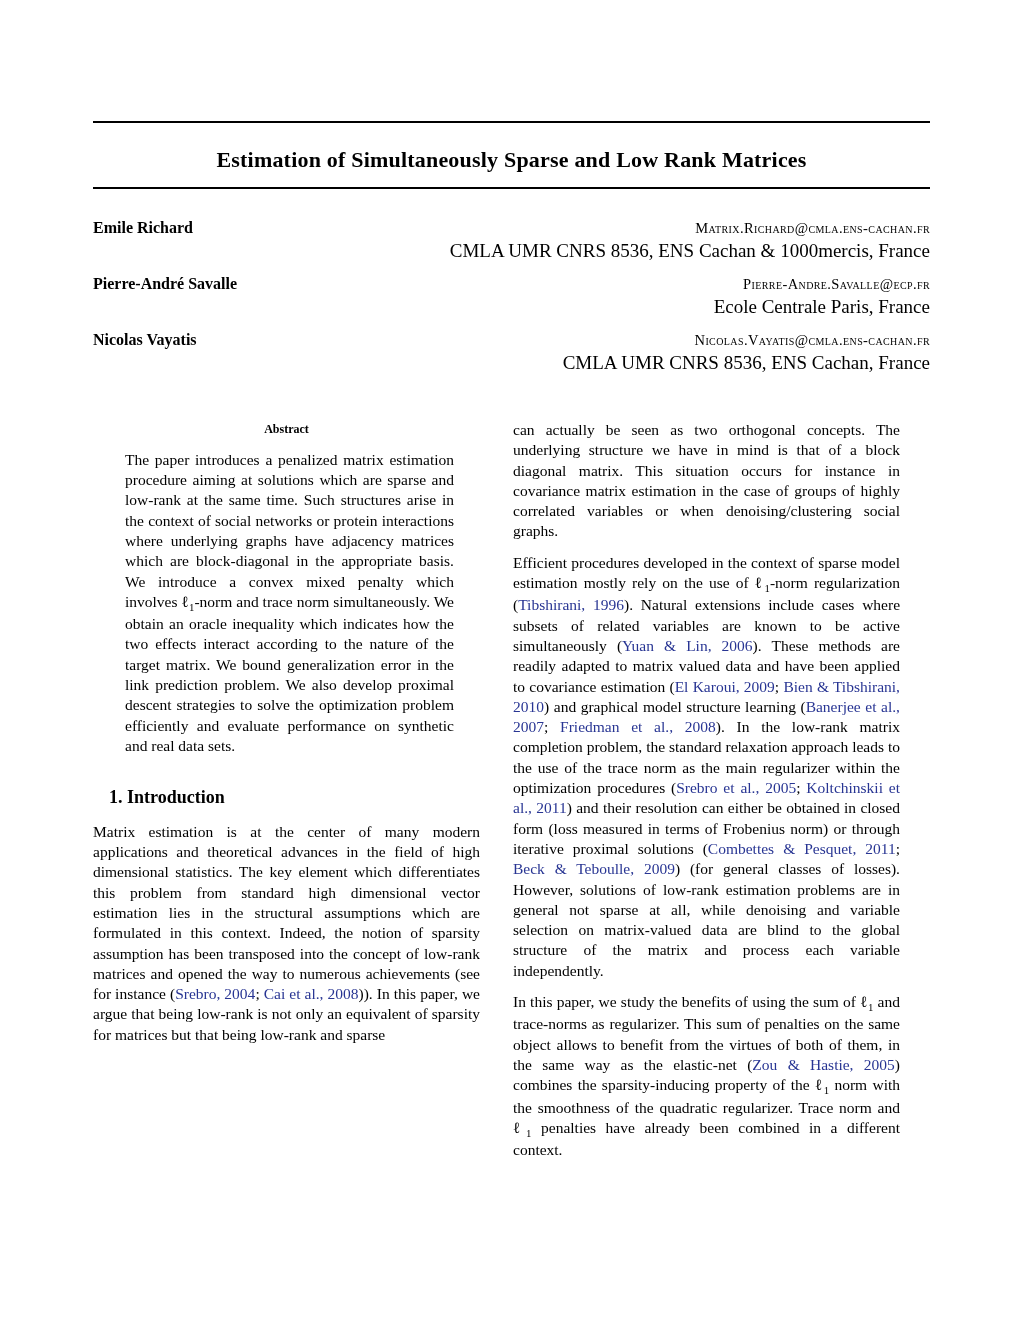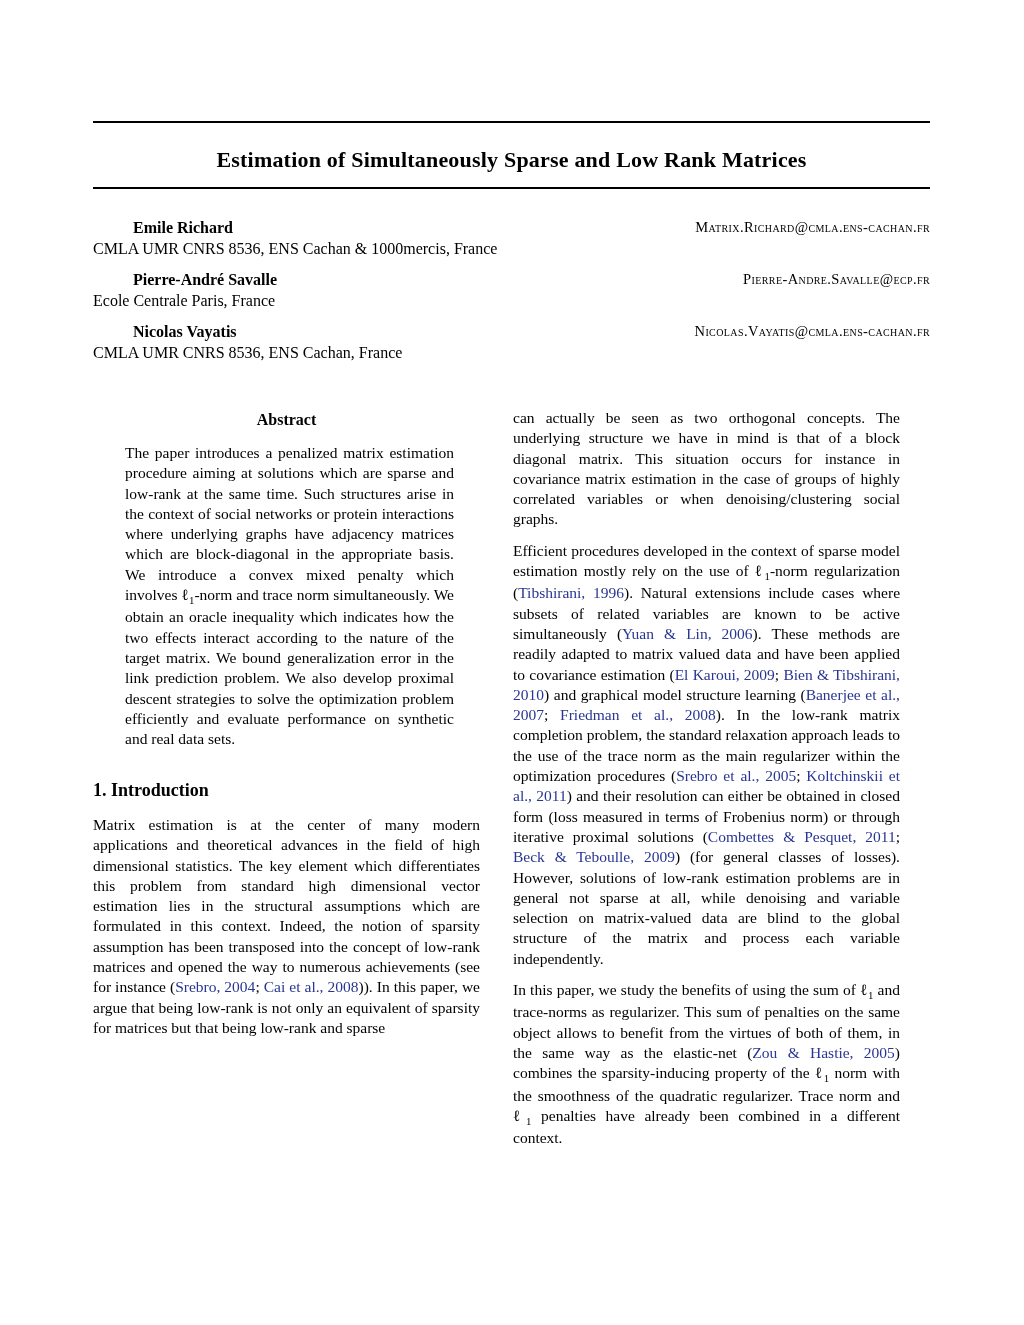--- a/index.html
+++ b/index.html
@@ -13,30 +13,30 @@
   }
   .page { padding: 0 94px 0 93px; }
   .rule { border: 0; border-top: 2px solid #000; margin: 0; }
   .rule-top { margin-top: 121px; }
   h1.title {
     font-size: 22px; font-weight: bold; text-align: center;
     margin: 24px 0 14px; letter-spacing: 0.2px;
   }
   .authors { margin-top: 30px; }
   .author { margin-bottom: 13px; }
-  .author-line { display: flex; justify-content: space-between; align-items: flex-start; margin-left: 40px; }
+  .author-line { display: flex; justify-content: space-between; align-items: flex-end; }
   .author-name { font-weight: bold; font-size: 16px; }
   .author-email { font-variant: small-caps; font-size: 14.5px; letter-spacing: 0.4px; }
-  .author-affil { font-size: 16px; margin-top: 3px; }
+  .author-affil { font-size: 19px; margin-top: 3px; text-align: right; }
   .columns { display: flex; gap: 33px; margin-top: 46px; min-height: 762px; align-items: stretch; }
   .col { width: 387px; font-size: 15.5px; line-height: 1.31; text-align: justify; }
   .col.left { display: flex; flex-direction: column; }
-  .abstract-heading { text-align: center; font-weight: bold; font-size: 16px; margin: 2px 0 12px; }
+  .abstract-heading { text-align: center; font-weight: bold; font-size: 12px; margin: 2px 0 12px; }
   .abstract-body { margin: 0 26px 0 32px; }
-  h2.section { font-size: 18px; font-weight: bold; text-align: left; margin: 30px 0 12px; }
+  h2.section { font-size: 18px; font-weight: bold; text-align: left; margin: 30px 16px 12px; }
   p { margin: 0 0 11px; }
   .cite { color: var(--cite, #283593); }
   .it { font-style: italic; }
   .sup { vertical-align: super; font-size: 0.7em; }
   .sub { vertical-align: sub; font-size: 0.7em; }
   .footnote { margin-top: auto; font-size: 13px; line-height: 1.32; text-align: justify; }
   .footnote-rule { width: 112px; border: 0; border-top: 1.5px solid #000; margin: 0 0 6px 0; }
 </style>
 </head>
 <body>

